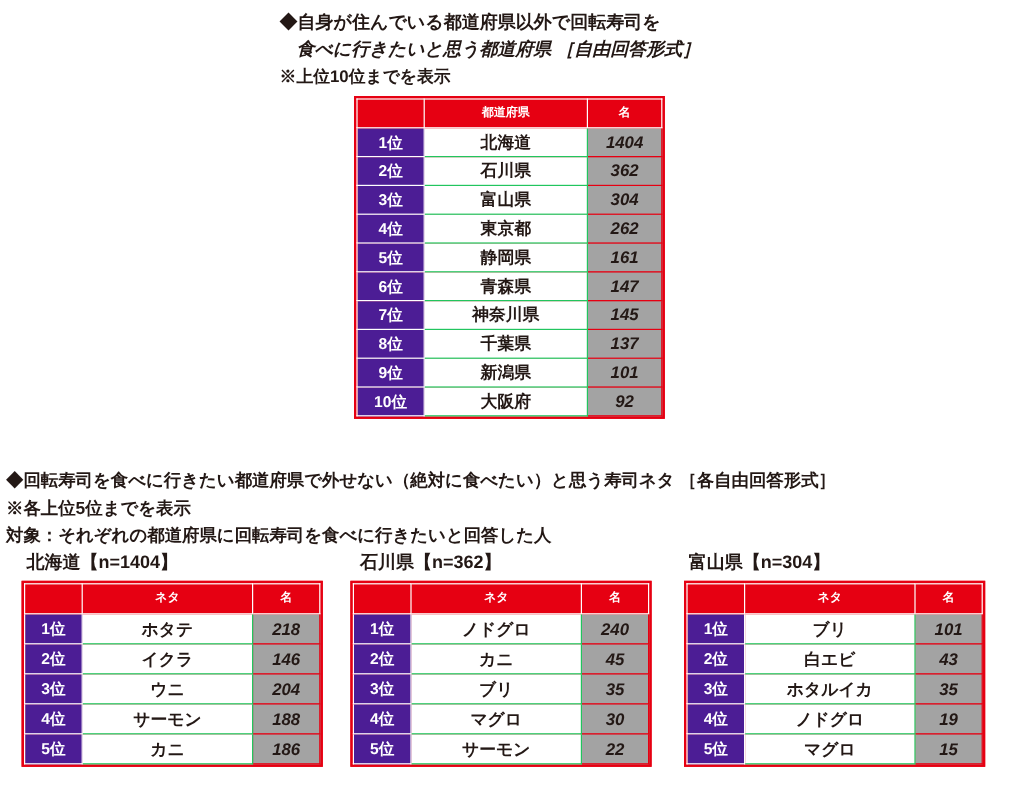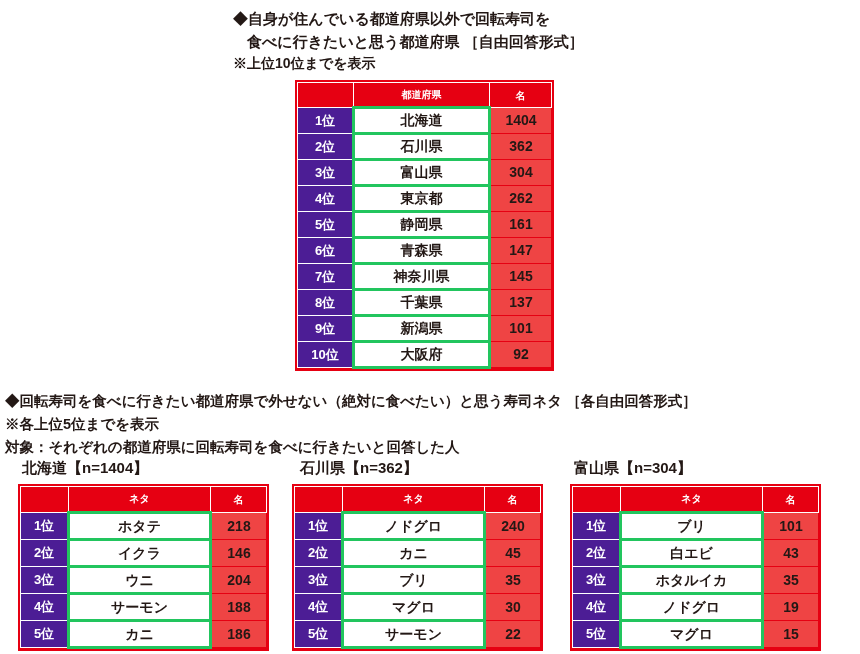--- a/index.html
+++ b/index.html
@@ -24,21 +24,21 @@
   
   .top-heading {
     position: absolute;
     left: 233px;
     top: 8px;
     font-size: 15px;
     font-weight: bold;
     line-height: 1.5;
     white-space: nowrap;
   }
-  .top-heading .l2 { padding-left: 14px; }
+  .top-heading .l2 { padding-left: 14px; font-style: italic; }
   .top-heading .l3 { font-size: 14px; }
 
   
   table.rank {
     border-collapse: collapse;
     table-layout: fixed;
   }
   table.rank th, table.rank td {
     border: 1px solid #ffffff;
     padding: 0;
@@ -54,27 +54,28 @@
     font-size: 10px;
   }
   table.rank td.rank-cell {
     background: #4c1d95;
     color: #ffffff;
     font-size: 13px;
   }
   table.rank td.name-cell {
     background: #ffffff;
     color: #231815;
-    border: 3px solid #22c55e;
+    border: 1px solid #22c55e;
     text-align: center;
   }
   table.rank td.num-cell {
-    background: #ef4444;
+    background: #a3a3a3;
     color: #231815;
     border: 1px solid #e60012;
+    font-style: italic;
   }
   .table-wrap {
     position: absolute;
     border: 2px solid #e60012;
     background: #e60012;
     box-sizing: content-box;
   }
 
   
   #main-table-wrap {

